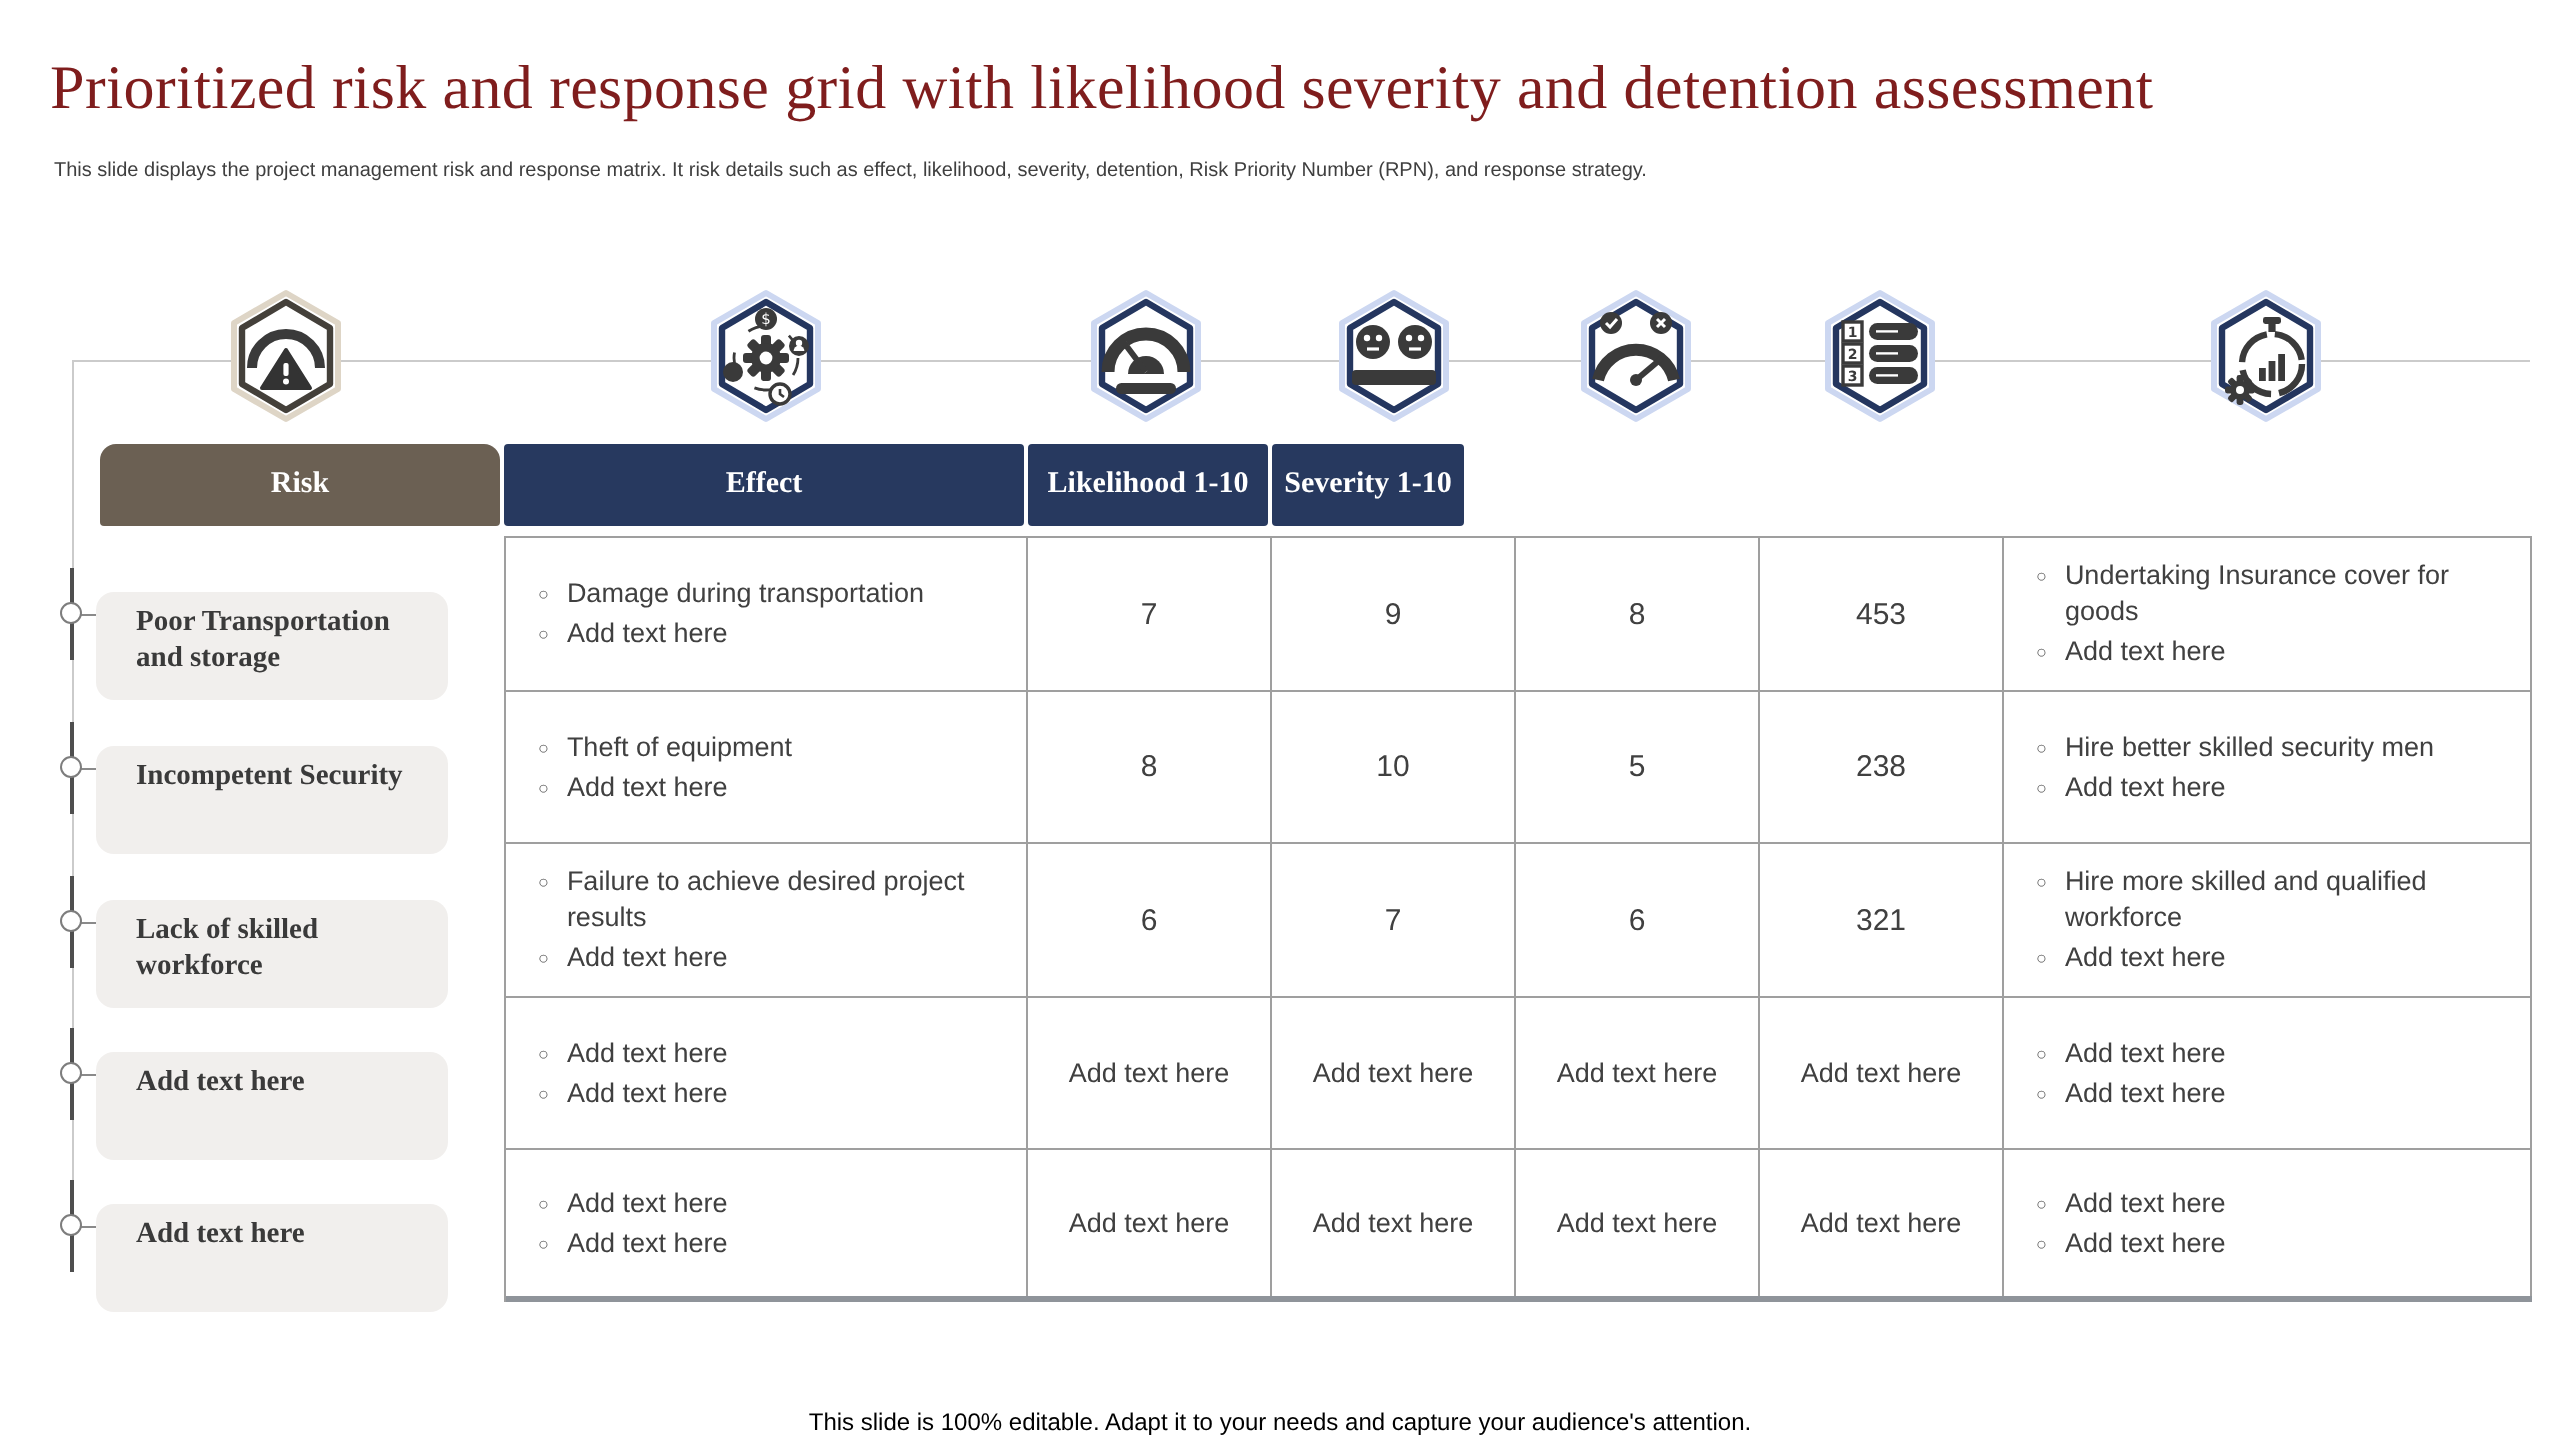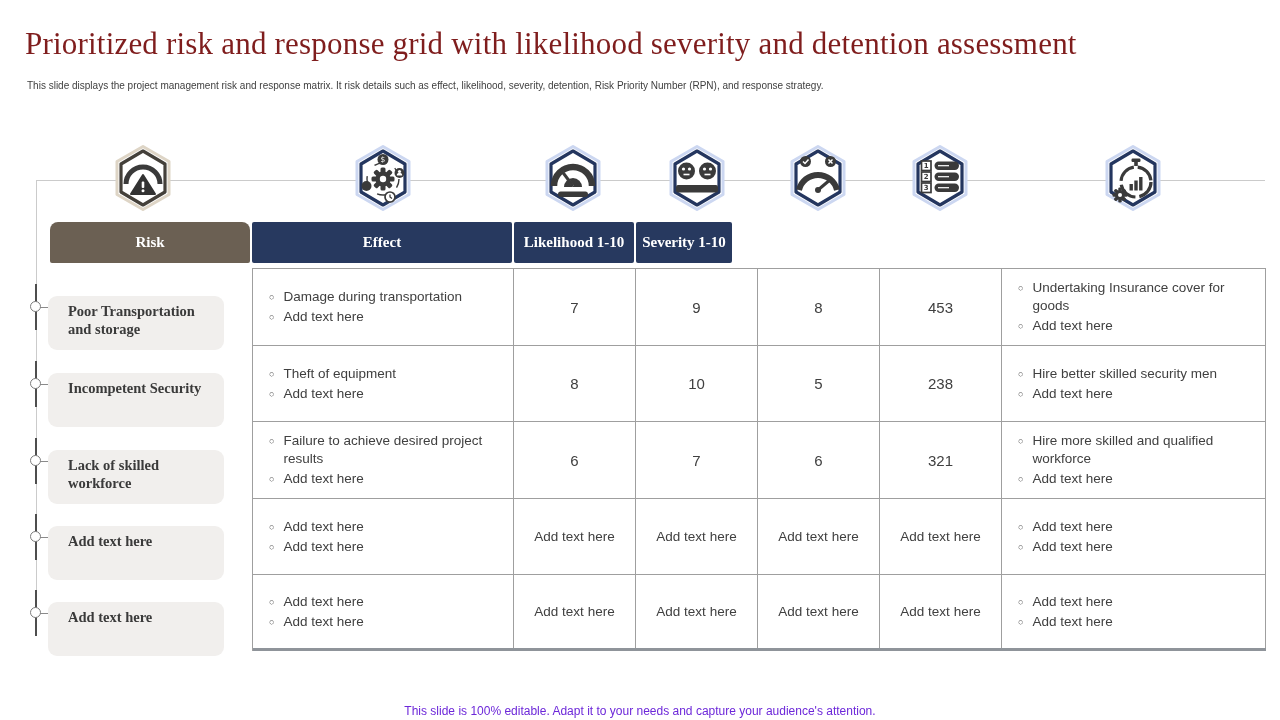--- a/index.html
+++ b/index.html
@@ -49,21 +49,21 @@
               border-radius:9px;display:flex;align-items:flex-start;box-sizing:border-box;
               padding:6px 10px 6px 20px;font-family:"Liberation Serif","DejaVu Serif",serif;
               font-weight:700;font-size:14.5px;line-height:1.25;color:#3a3a3a;margin-top:16px;}
   .conn-tick{position:absolute;left:35px;width:2px;height:46px;background:#4e4e4e;}
   .conn-link{position:absolute;left:36px;width:13px;height:1px;background:#8a8a8a;}
   .conn-node{position:absolute;left:30px;width:9px;height:9px;border:1.5px solid #7d7d7d;
              border-radius:50%;background:#ffffff;box-sizing:content-box;}
 
   
   .footer{position:absolute;left:0;top:692px;width:1280px;text-align:center;
-          font-size:12px;color:#6d28d9;}
+          font-size:12px;color:#000000;}
 </style>
 </head>
 <body>
 
 <div class="slide">
 
   <h1 class="title">Prioritized risk and response grid with likelihood severity and detention assessment</h1>
   <p class="subtitle">This slide displays the project management risk and response matrix. It risk details such as effect, likelihood, severity, detention, Risk Priority Number (RPN), and response strategy.</p>
 
   <div class="h-line"></div>

